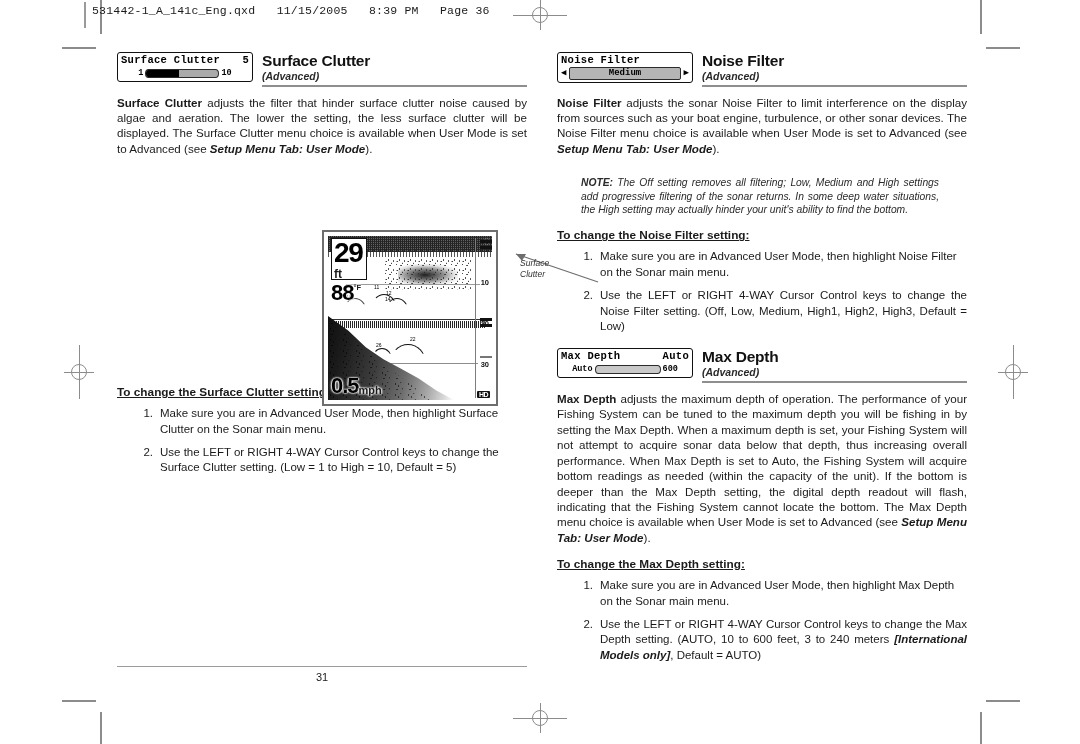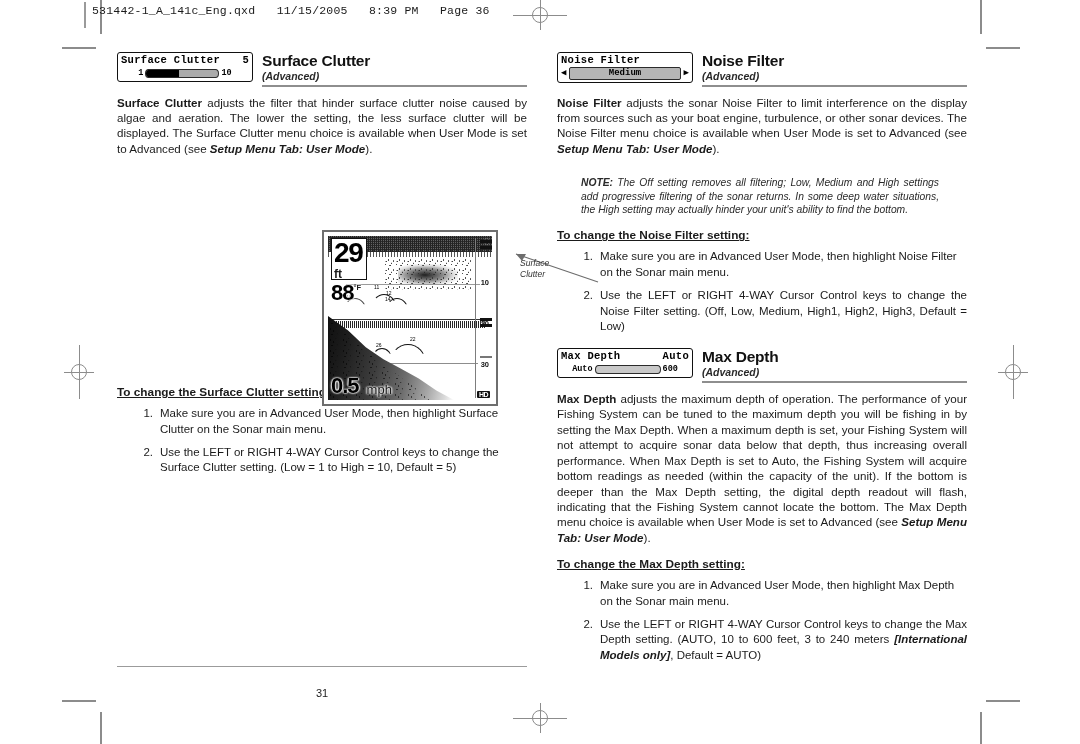--- a/index.html
+++ b/index.html
@@ -169,21 +169,21 @@
   .step .num { flex: 0 0 16px; text-align: right; }
   .step .txt { flex: 1 1 auto; text-align: justify; }
   .step .txt.nojust { text-align: left; }
   .left .step { padding-left: 20px; }
   .right .step { padding-left: 20px; }
 
   
   .footer { position: absolute; width: 410px; }
   .footer .rule { height: 1.4px; background: #9b9b9b; }
   .footer .pg {
-    text-align: center; font-size: 11px; margin-top: 20px; color: #1b1b1b;
+    text-align: center; font-size: 11px; margin-top: 4px; color: #1b1b1b;
   }
 
   
   .figure { position: absolute; left: 205px; top: 178px; }
   .sonar {
     position: relative;
     width: 176px; height: 176px;
     border: 2px solid #6e6e6e;
     background: #fff;
     box-sizing: border-box;
@@ -289,21 +289,21 @@
   }
   .temp-readout .unit { font-size: 7.5px; line-height: 9px; font-weight: bold; margin-top:1px;}
   .speed-readout {
     position: absolute; left: 3px; bottom: 3px;
     display: flex; align-items: flex-end;
     text-shadow: 0 0 2px #fff, 1px 0 2px #fff, -1px 0 2px #fff;
   }
   .speed-readout .big {
     font-size: 22px; line-height: 22px; font-weight: bold; letter-spacing: -1px; color:#000;
   }
-  .speed-readout .unit { font-size: 13px; line-height: 14px; font-weight: normal; padding-left: 8px; }
+  .speed-readout .unit { font-size: 11px; line-height: 14px; font-weight: bold; }
   .scale-axis {
     position: absolute; right: 16px; top: 2px; bottom: 2px; width: 1px; background: #7d7d7d;
   }
   .scale-lbl {
     position: absolute; right: 3px; font-size: 7.5px; font-weight: bold; color: #111;
     text-shadow: 0 0 2px #fff;
   }
   .hd-badge {
     position: absolute; right: 2px; bottom: 2px;
     font-size: 7px; font-weight: bold; color: #fff; background: #111;

